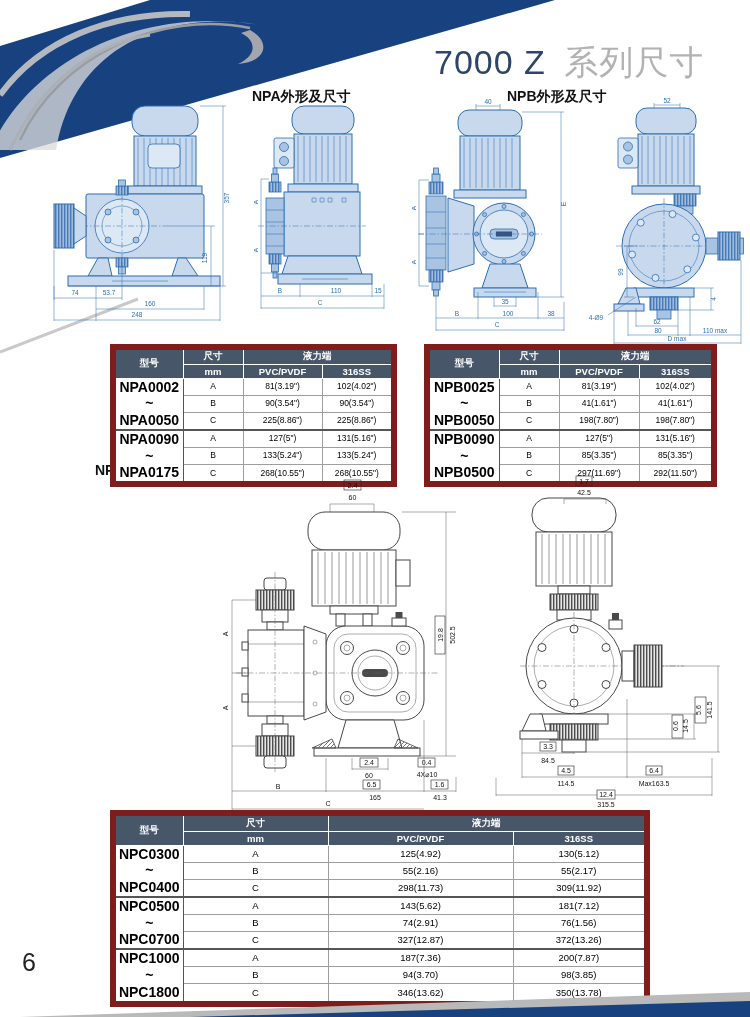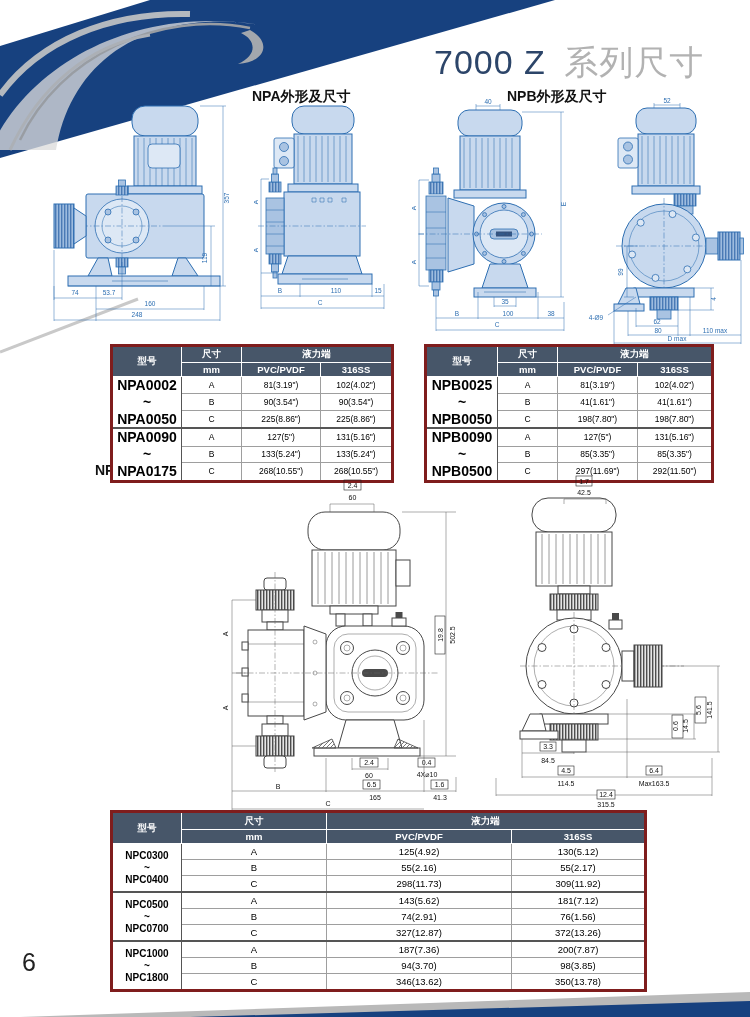--- a/index.html
+++ b/index.html
@@ -6,27 +6,27 @@
   #page{position:relative;width:750px;height:1017px;margin:0 auto;background:#fff;overflow:hidden;
         font-family:"Liberation Sans",sans-serif;}
   .abs{position:absolute;}
   
   #title{position:absolute;left:434px;top:40px;font-size:34px;font-weight:normal;letter-spacing:1px;white-space:nowrap;}
   #title .main{color:#2c4569;}
   #title .sub{color:#b2b2b2;margin-left:8px;}
   .sec-title{position:absolute;font-size:14px;font-weight:bold;color:#111;white-space:nowrap;}
   #pagenum{position:absolute;left:22px;top:948px;font-size:25px;color:#222;}
   
-  table.spec{border-collapse:collapse;table-layout:fixed;background:#c2410c;border:3px solid #7f1d1d;}
+  table.spec{border-collapse:collapse;table-layout:fixed;background:#c2410c;border:6px solid #7f1d1d;}
   table.spec th{background:#475669;color:#fff;font-size:9.5px;font-weight:bold;border:1px solid #fff;padding:0;text-align:center;}
   table.spec td{border:1px solid #9e9e9e;font-size:8.5px;text-align:center;padding:0;color:#000;height:12px;line-height:1.05;background:#fff;}
   table.spec td.model{font-weight:bold;font-size:14px;border-right:1.5px solid #555;line-height:1.2;}
   table.spec tr.gsep td{border-top:2px solid #555;margin-top:16px;}
   table.npc td{height:15px;font-size:9.5px;}
-  table.npc td.model{font-size:10px;}
+  table.npc td.model{font-size:14px;}
   .th{stroke:#2e6fb2;stroke-width:.55;fill:none;}
   .bf{fill:#c8d9ee;stroke:#2e6fb2;stroke-width:1;}
   .bf2{fill:#a9c3e2;stroke:#2e6fb2;stroke-width:.8;}
   .bf3{fill:#dde8f5;stroke:#2e6fb2;stroke-width:.8;}
   .dim{stroke:#2e6fb2;stroke-width:.5;fill:none;}
   .cl{stroke:#2e6fb2;stroke-width:.5;stroke-dasharray:6 2 1.5 2;fill:none;}
   .dt{fill:#2e6fb2;font-size:6.5px;text-anchor:middle;font-family:"Liberation Sans",sans-serif;}
   .gs{fill:#fff;stroke:#474747;stroke-width:1;}
   .gth{stroke:#474747;stroke-width:.55;fill:none;}
   .gd{stroke:#5a5a5a;stroke-width:.5;fill:none;}

